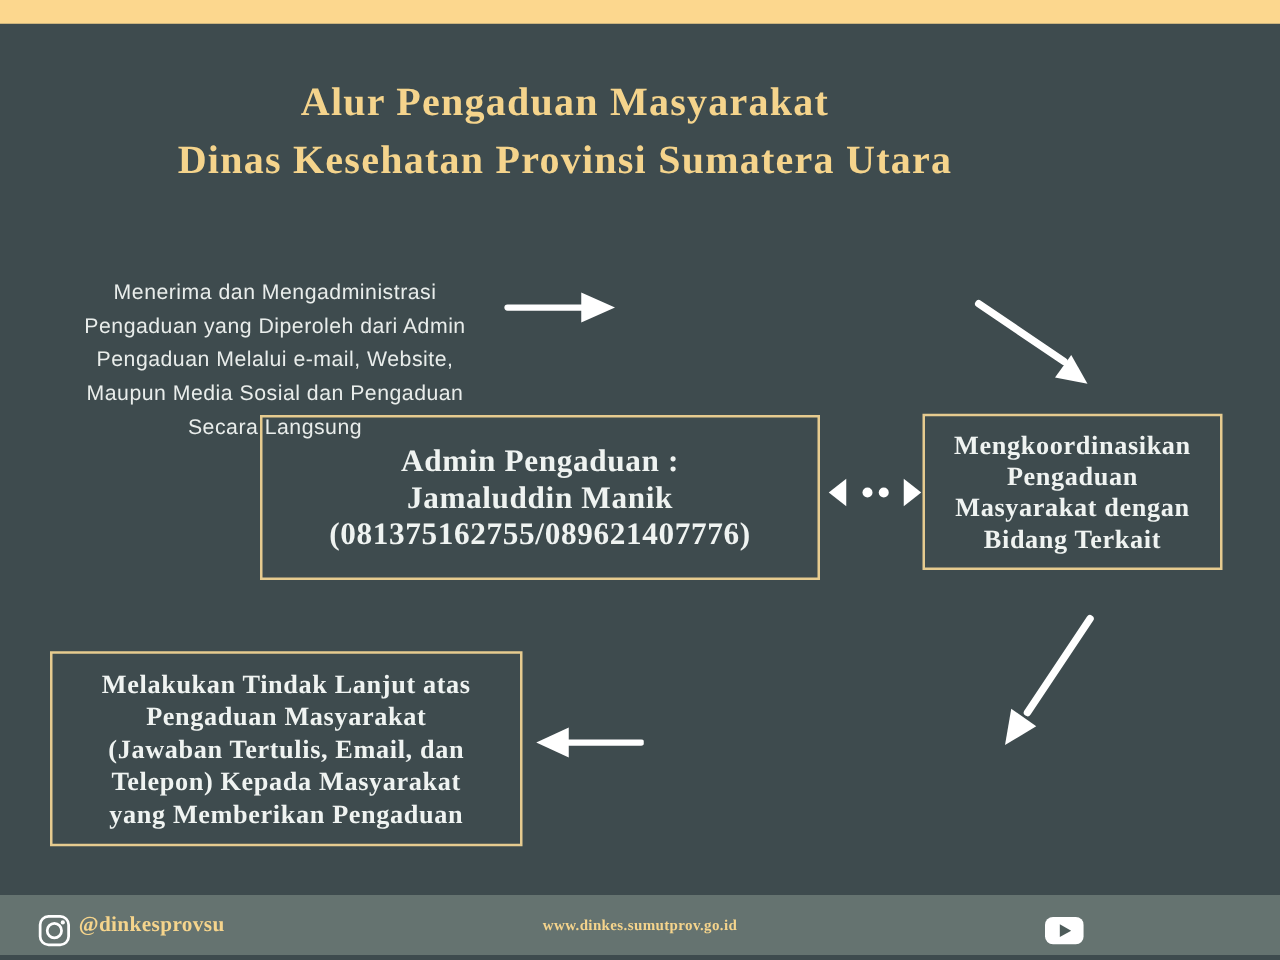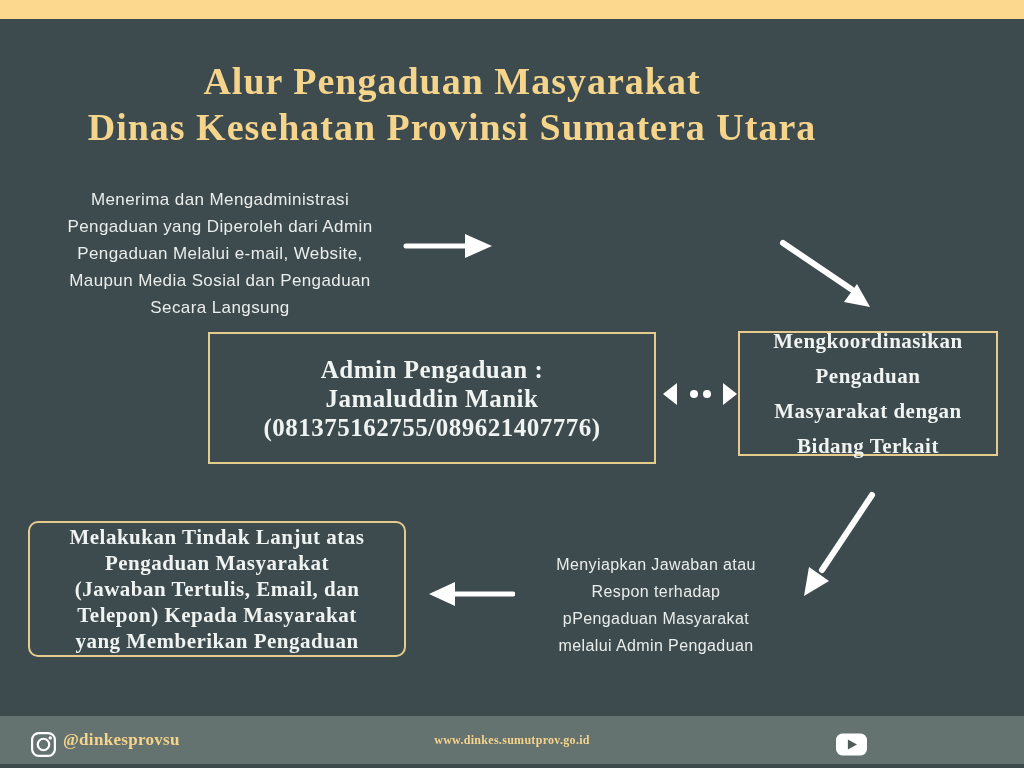--- a/index.html
+++ b/index.html
@@ -19,41 +19,41 @@
     font-family:"Liberation Sans","DejaVu Sans",sans-serif;
   }
   .top-band{
     position:absolute;left:0;top:0;width:1024px;height:19px;
     background:var(--color-top-band);
   }
   .title{
     position:absolute;left:0;top:58px;width:904px;
     text-align:center;white-space:pre-line;
     font-family:"Liberation Serif","DejaVu Serif",serif;
-    font-weight:bold;font-size:38px;line-height:46px;letter-spacing:1px;
+    font-weight:bold;font-size:32px;line-height:46px;letter-spacing:1px;
     color:var(--color-accent);
   }
   .flow-text{
     position:absolute;text-align:center;white-space:pre-line;
     color:var(--color-text-light);
-    font-size:17px;line-height:27px;letter-spacing:.4px;
+    font-size:17px;line-height:27px;letter-spacing:.4px;margin-top:34px;
   }
   .step-receive{left:28px;top:186px;width:384px;}
   .step-review{left:508px;top:222px;width:272px;}
   .step-prepare{left:520px;top:551px;width:272px;font-size:16px;}
   .flow-box{
     position:absolute;border:2px solid var(--color-box-border);
     display:flex;align-items:center;justify-content:center;
     text-align:center;white-space:pre-line;
     font-family:"Liberation Serif","DejaVu Serif",serif;
     font-weight:bold;color:#eff3f1;
   }
   .box-admin{left:208px;top:332px;width:448px;height:132px;font-size:25px;line-height:29px;letter-spacing:.5px;}
-  .box-coordinate{left:738px;top:331px;width:260px;height:125px;font-size:21px;line-height:35px;letter-spacing:.5px;}
-  .box-followup{left:28px;top:521px;width:378px;height:136px;font-size:21px;line-height:26px;letter-spacing:.5px;border-radius:10px;}
+  .box-coordinate{left:738px;top:331px;width:240px;height:125px;font-size:21px;line-height:25px;letter-spacing:.5px;}
+  .box-followup{left:40px;top:521px;width:378px;height:156px;font-size:21px;line-height:26px;letter-spacing:.5px;}
   .arrow{position:absolute;}
   .arrow-right{left:402px;top:231px;}
   .arrow-diag-dr{left:778px;top:238px;}
   .arrow-dotted{left:661px;top:381px;}
   .arrow-diag-dl{left:795px;top:490px;}
   .arrow-left{left:427px;top:579px;}
   .footer{
     position:absolute;left:0;top:716px;width:1024px;height:48px;
     background:var(--color-footer-band);
   }
@@ -110,24 +110,20 @@
   <div class="flow-box box-coordinate">Mengkoordinasikan
 Pengaduan
 Masyarakat dengan
 Bidang Terkait</div>
 
   <svg class="arrow arrow-diag-dl" width="85" height="112" viewBox="0 0 85 112">
     <line x1="77" y1="5" x2="27" y2="80" stroke="#ffffff" stroke-width="6" stroke-linecap="round"></line>
     <polygon points="9,106 14,77 34,91" fill="#ffffff"></polygon>
   </svg>
 
-  <div class="flow-text step-prepare">Menyiapkan Jawaban atau
-Respon terhadap
-pPengaduan Masyarakat
-melalui Admin Pengaduan</div>
 
   <svg class="arrow arrow-left" width="88" height="30" viewBox="0 0 88 30">
     <line x1="86" y1="15" x2="25" y2="15" stroke="#ffffff" stroke-width="5" stroke-linecap="round"></line>
     <polygon points="28,3 2,15 28,27" fill="#ffffff"></polygon>
   </svg>
 
   <div class="flow-box box-followup">Melakukan Tindak Lanjut atas
 Pengaduan Masyarakat
 (Jawaban Tertulis, Email, dan
 Telepon) Kepada Masyarakat

